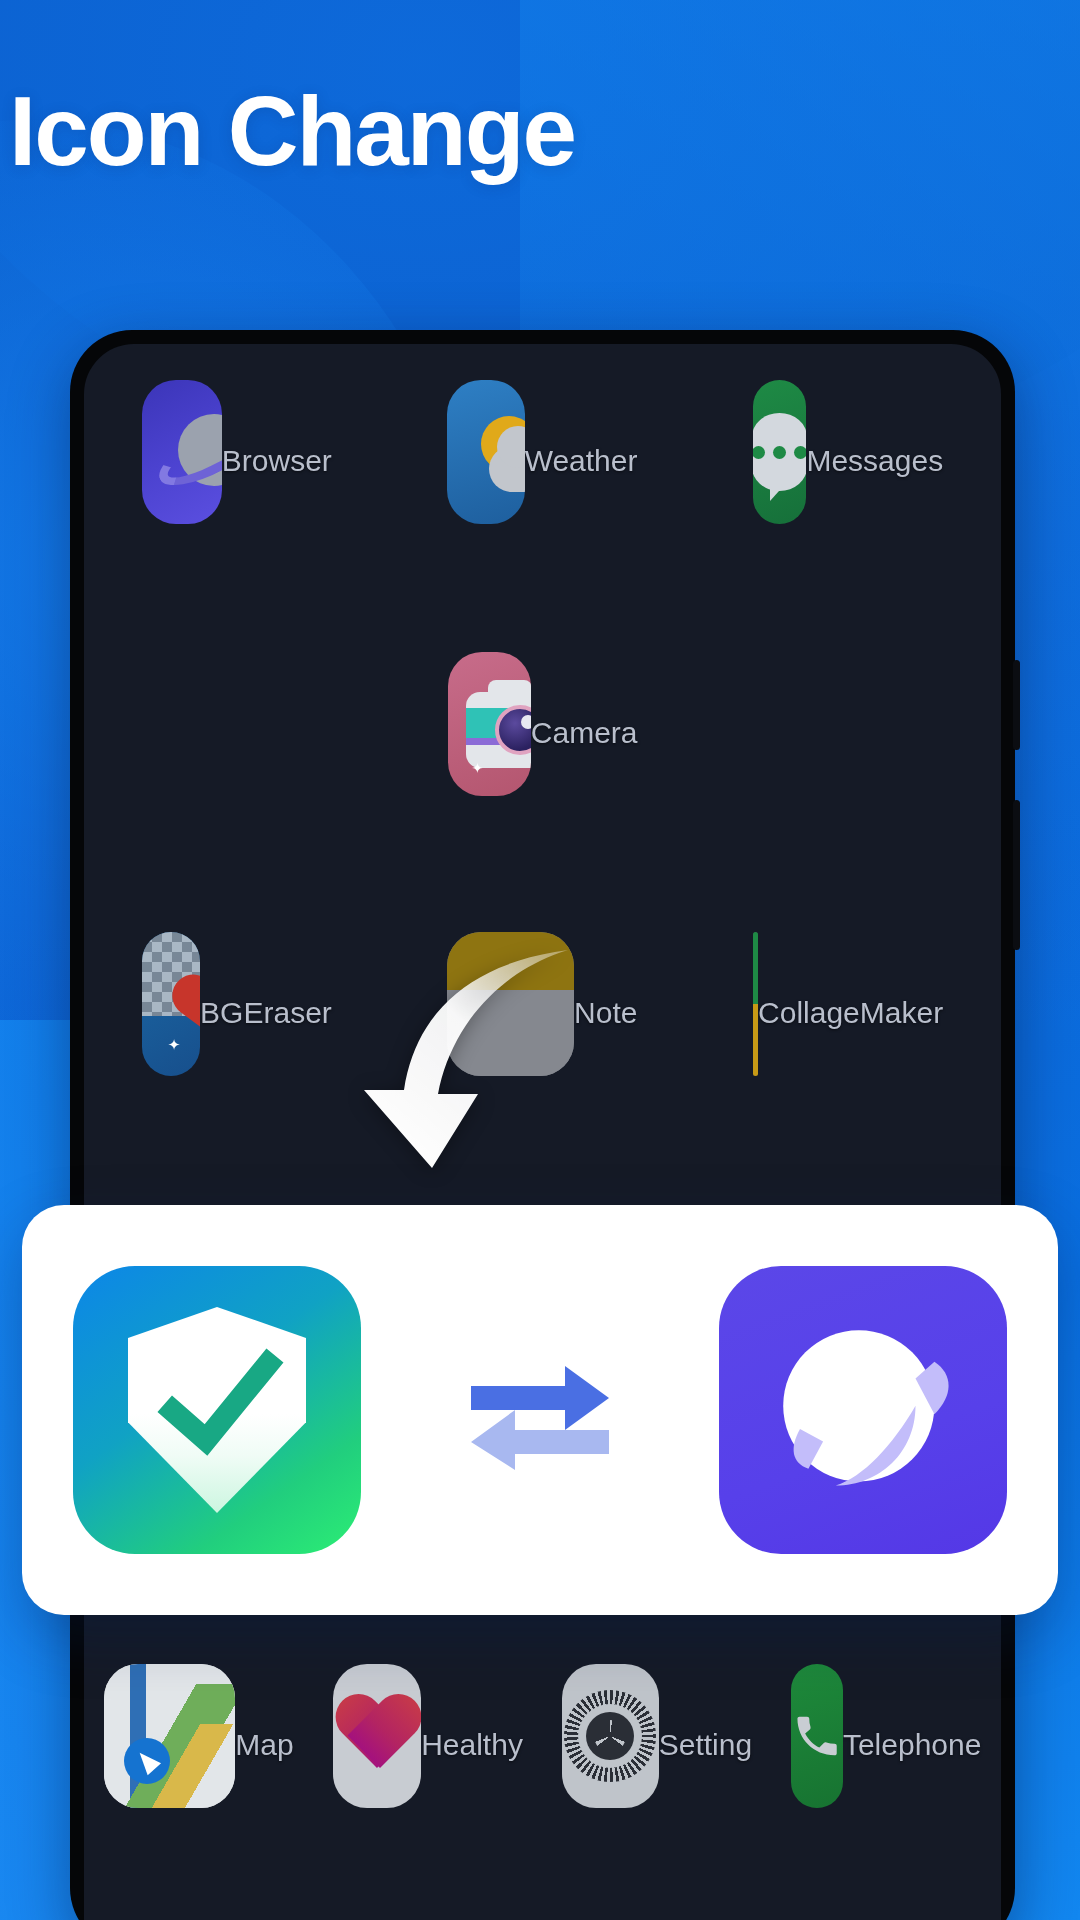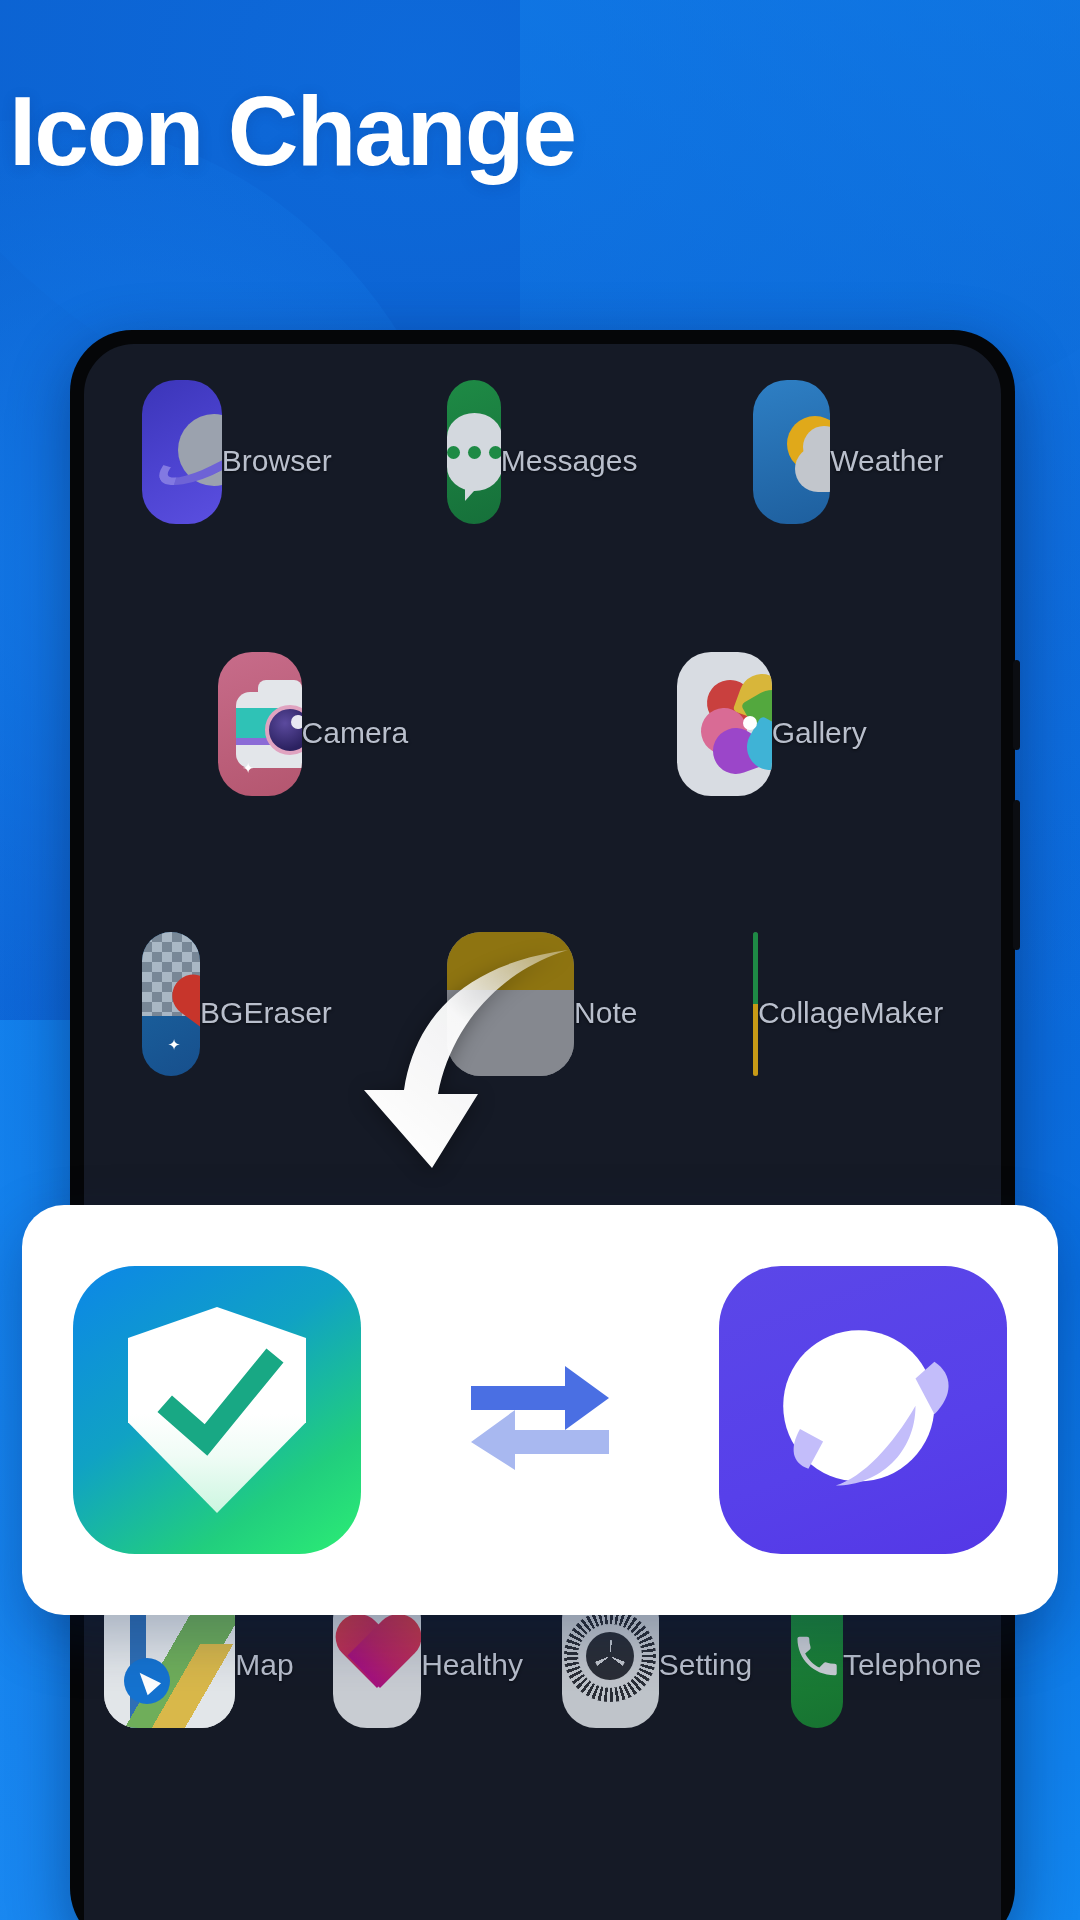--- a/index.html
+++ b/index.html
@@ -77,21 +77,21 @@
 
   
   #homescreen { position:absolute; inset:0; }
   .app-row {
     position:absolute; left:0; width:917px;
     display:flex; justify-content:space-around; align-items:flex-start;
   }
   #row1 { top:36px; }
   #row2 { top:308px; }
   #row3 { top:588px; }
-  #row4 { top:1240px; }
+  #row4 { top:1320px; }
 
   .app-cell {
     width:190px;
     display:flex; flex-direction:row; align-items:center;
     position:relative;
   }
   .app-icon {
     width:144px; height:144px; border-radius:34px;
     position:relative; overflow:hidden;
     display:flex; align-items:center; justify-content:center;
@@ -318,66 +318,54 @@
         <div class="app-cell">
           <div class="app-icon ic-browser">
             <div class="planet-body"></div>
             <div class="planet-ring"></div>
           </div>
           <div class="app-label">Browser</div>
         </div>
 
 
         <div class="app-cell">
+          <div class="app-icon ic-weather">
+            <div class="w-sun"></div>
+            <div class="w-cloud"></div>
+          </div>
+          <div class="app-label">Weather</div>
+        </div>
+
+        <div class="app-cell">
           <div class="app-icon ic-messages">
             <div class="msg-bubble">
               <div class="msg-dot"></div>
                 <div class="msg-dot"></div>
                 <div class="msg-dot"></div>
             </div>
           </div>
           <div class="app-label">Messages</div>
-        </div>
-
-        <div class="app-cell">
-          <div class="app-icon ic-weather">
-            <div class="w-sun"></div>
-            <div class="w-cloud"></div>
-          </div>
-          <div class="app-label">Weather</div>
         </div>
       </div>
 
       <div class="app-row" id="row2">
 
         <div class="app-cell">
           <div class="app-icon ic-camera">
             <div class="cam-top"></div>
             <div class="cam-body"></div>
             <div class="cam-stripe"></div>
             <div class="cam-stripe2"></div>
             <div class="cam-lens"></div>
             <div class="cam-spark" style="left:108px;top:32px;">✦</div>
             <div class="cam-spark" style="left:24px;top:108px;font-size:14px;">✦</div>
           </div>
           <div class="app-label">Camera</div>
         </div>
 
-        <div class="app-cell">
-          <div class="app-icon ic-gallery">
-            <div class="gal-petal" style="background:#C9403E;left:30px;top:28px;transform:rotate(-30deg);"></div>
-            <div class="gal-petal" style="background:#D8B63A;left:62px;top:22px;transform:rotate(20deg);"></div>
-            <div class="gal-petal" style="background:#D96B95;left:24px;top:56px;transform:rotate(-70deg);"></div>
-            <div class="gal-petal" style="background:#53A83E;left:72px;top:38px;transform:rotate(60deg);"></div>
-            <div class="gal-petal" style="background:#9B46C9;left:36px;top:76px;transform:rotate(-110deg);"></div>
-            <div class="gal-petal" style="background:#3FB3D6;left:70px;top:72px;transform:rotate(120deg);"></div>
-            <div style="position:absolute;width:14px;height:14px;border-radius:50%;background:#fff;left:66px;top:64px;"></div>
-          </div>
-          <div class="app-label">Gallery</div>
-        </div>
 
 
       </div>
 
       <div class="app-row" id="row3">
 
         <div class="app-cell">
           <div class="app-icon ic-bgeraser">
             <div class="checkers"></div>
             <div class="capsule"></div>

